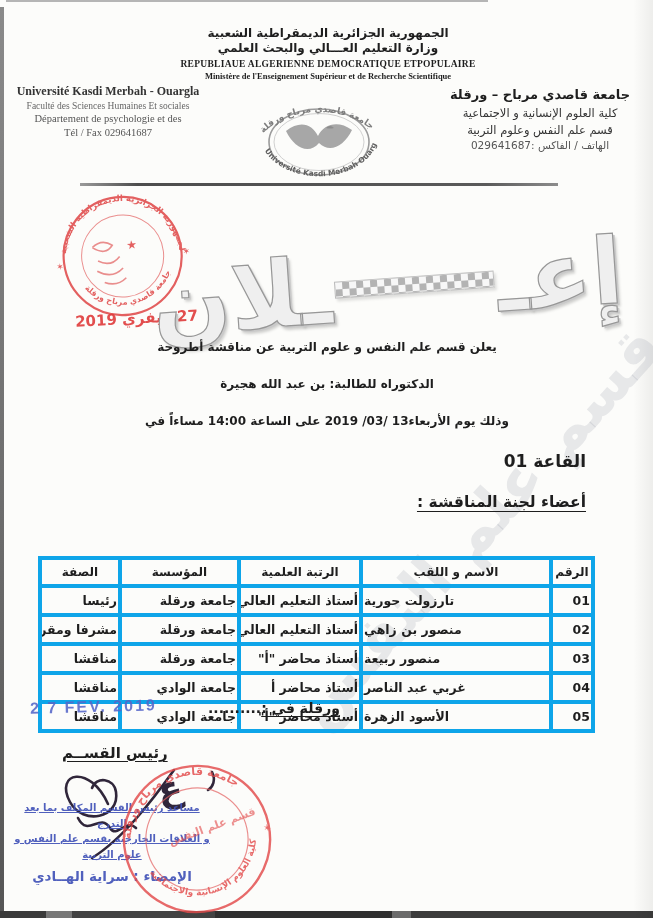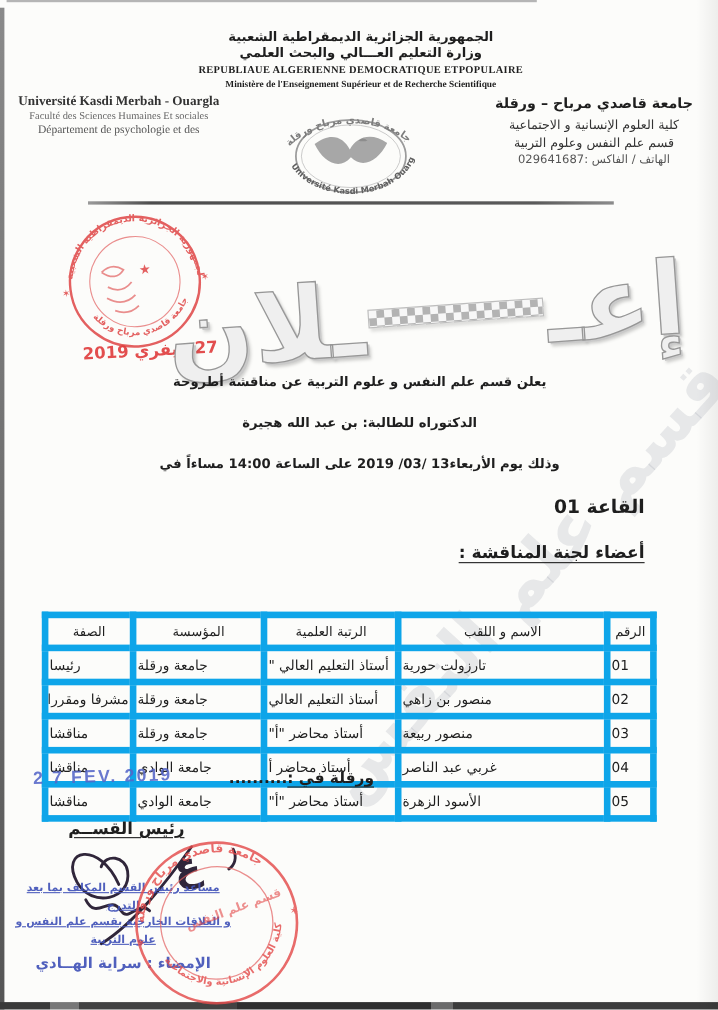--- a/index.html
+++ b/index.html
@@ -63,23 +63,23 @@
   
   .body-txt{position:absolute;left:38px;top:340px;width:578px;direction:rtl;text-align:center;font-weight:bold;}
   .body-txt .bl{font-size:12px;margin-bottom:23px;}
   .body-txt .room{font-size:17px;text-align:right;padding-right:30px;margin-bottom:22px;}
   .body-txt .committee{font-size:15.5px;text-align:right;padding-right:30px;
     text-decoration:underline;text-underline-offset:4px;}
 
   
   table.jury{position:absolute;left:38px;top:556px;width:553px;direction:rtl;
     border-collapse:collapse;table-layout:fixed;}
-  table.jury th,table.jury td{border:6px solid #0ea5e9;font-weight:normal;overflow:hidden;white-space:nowrap;}
+  table.jury th,table.jury td{border:4px solid #0ea5e9;font-weight:bold;overflow:hidden;white-space:nowrap;}
   table.jury th{height:22px;font-size:12px;text-align:center;}
-  table.jury td{height:23px;font-size:12.5px;text-align:left;}
+  table.jury td{height:23px;font-size:12.5px;text-align:right;}
   table.jury td.name{text-align:left;padding-right:8px;}
   col.c-num{width:42px;} col.c-name{width:190px;} col.c-rank{width:122px;}
   col.c-inst{width:119px;} col.c-role{width:80px;}
 
   
   .place-line{position:absolute;left:200px;top:700px;width:140px;direction:rtl;font-weight:bold;font-size:14px;}
   .place-line .lbl{text-decoration:underline;text-underline-offset:3px;}
   .blue-date{position:absolute;left:30px;top:698px;color:#5566c9;font-weight:bold;font-size:16px;
     letter-spacing:2px;transform:rotate(-1.5deg);opacity:.88;font-family:"Liberation Sans",sans-serif;}
   .chief{position:absolute;left:62px;top:744px;direction:rtl;font-weight:bold;font-size:15px;
@@ -108,20 +108,21 @@
     <div class="ar">الجمهورية الجزائرية الديمقراطية الشعبية</div>
     <div class="ar">وزارة التعليم العـــالي والبحث العلمي</div>
     <div class="fr1">REPUBLIAUE ALGERIENNE DEMOCRATIQUE ETPOPULAIRE</div>
     <div class="fr2">Ministère de l'Enseignement Supérieur et de Recherche Scientifique</div>
   </div>
 
   <div class="blk-left">
     <div class="b1">Université Kasdi Merbah - Ouargla</div>
     <div class="b2">Faculté des Sciences Humaines Et sociales</div>
     <div class="b3">Département de psychologie et des</div>
+    <div class="b3">Tél / Fax 029641687</div>
   </div>
 
   <div class="blk-right">
     <div class="b1">جامعة قاصدي مرباح – ورقلة</div>
     <div class="b2">كلية العلوم الإنسانية و الاجتماعية</div>
     <div class="b2">قسم علم النفس وعلوم التربية</div>
     <div class="b4">الهاتف / الفاكس :029641687</div>
   </div>
 
   <svg class="logo" width="162" height="102" viewBox="0 0 162 102">

